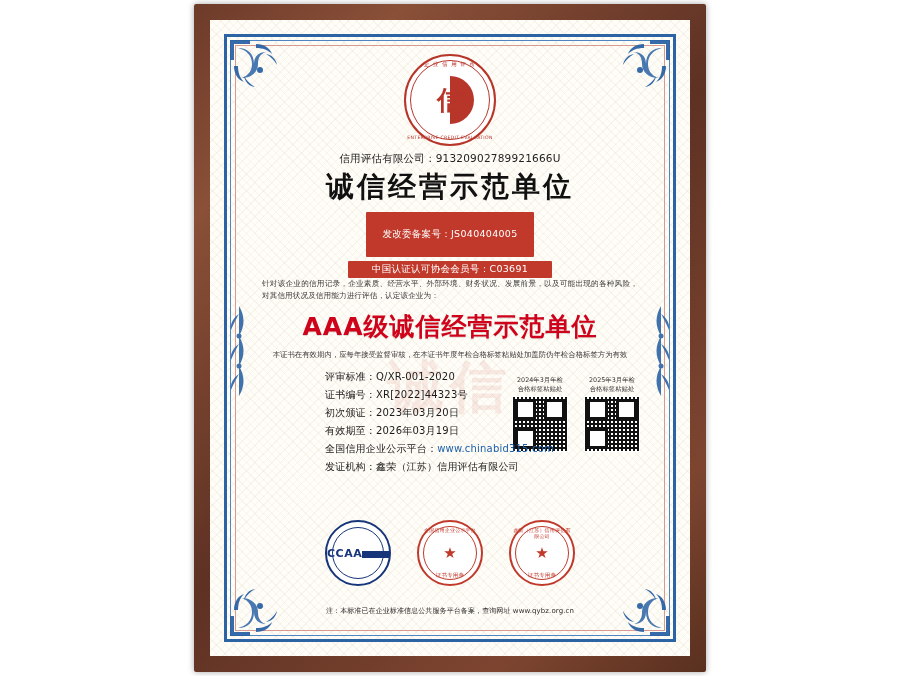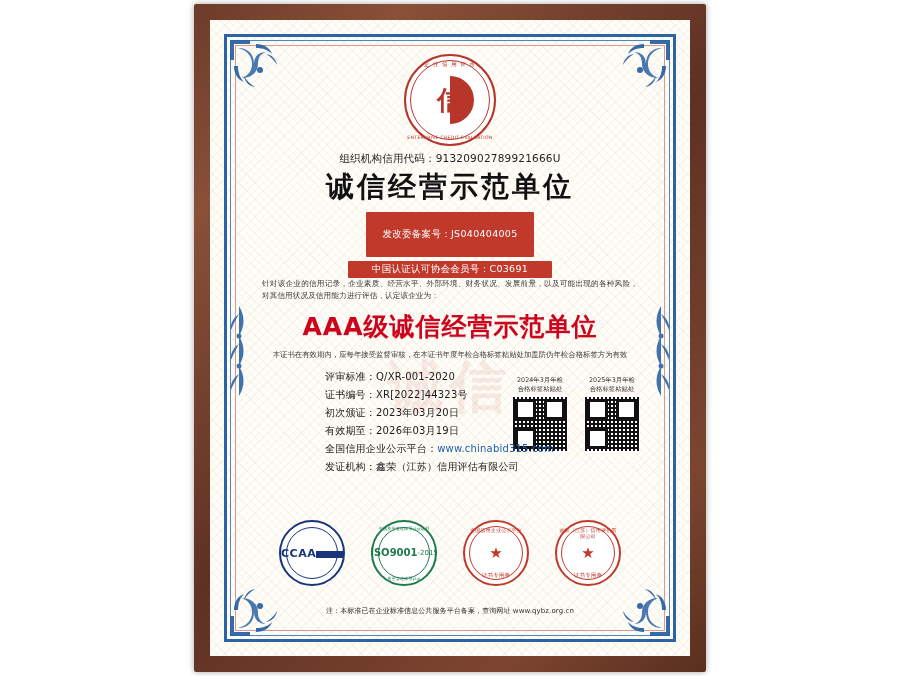--- a/index.html
+++ b/index.html
@@ -281,21 +281,21 @@
 
         <div class="emblem">
           <div class="ring"></div>
           <div class="ring2"></div>
           <div class="half"></div>
           <div class="xin">信</div>
           <div class="arc-top">企 业 信 用 评 价</div>
           <div class="arc-bot">ENTERPRISE CREDIT EVALUATION</div>
         </div>
 
-        <div class="code-line">组织机构信用代码：91320902789921666U</div>
+        <div class="code-line">信用评估有限公司：91320902789921666U</div>
 
         <div class="main-title">诚信经营示范单位</div>
 
         <div><span class="red-band">发改委备案号：JS040404005</span></div>
         <div><span class="red-band second">中国认证认可协会会员号：C03691</span></div>
 
 
         <div class="para">针对该企业的信用记录，企业素质、经营水平、外部环境、财务状况、发展前景，以及可能出现的各种风险，对其信用状况及信用能力进行评估，认定该企业为：</div>
 
         <div class="grade">AAA级诚信经营示范单位</div>
@@ -345,32 +345,20 @@
         <div class="badges">
 
           <div class="badge b-ccaa">
             <div class="inner"></div>
             <div class="txt">
               <div class="word">CCAA</div>
               <div class="bar"></div>
             </div>
           </div>
 
-          <div class="badge b-iso">
-            <div class="inner"></div>
-            <div class="ring-txt">
-              <span class="t">中国质量管理体系认证证书</span>
-              <span class="b">质量管理体系认证</span>
-            </div>
-            <div class="txt">
-              <div class="word">ISO</div>
-              <div class="word">9001</div>
-              <div class="sub">-2015</div>
-            </div>
-          </div>
 
           <div class="badge b-red">
             <div class="inner"></div>
             <div class="arc top">全国信用企业公示平台</div>
             <div class="txt">
                 <div class="star">★</div>
               </div>
             <div class="arc bot">证书专用章</div>
           </div>
 

